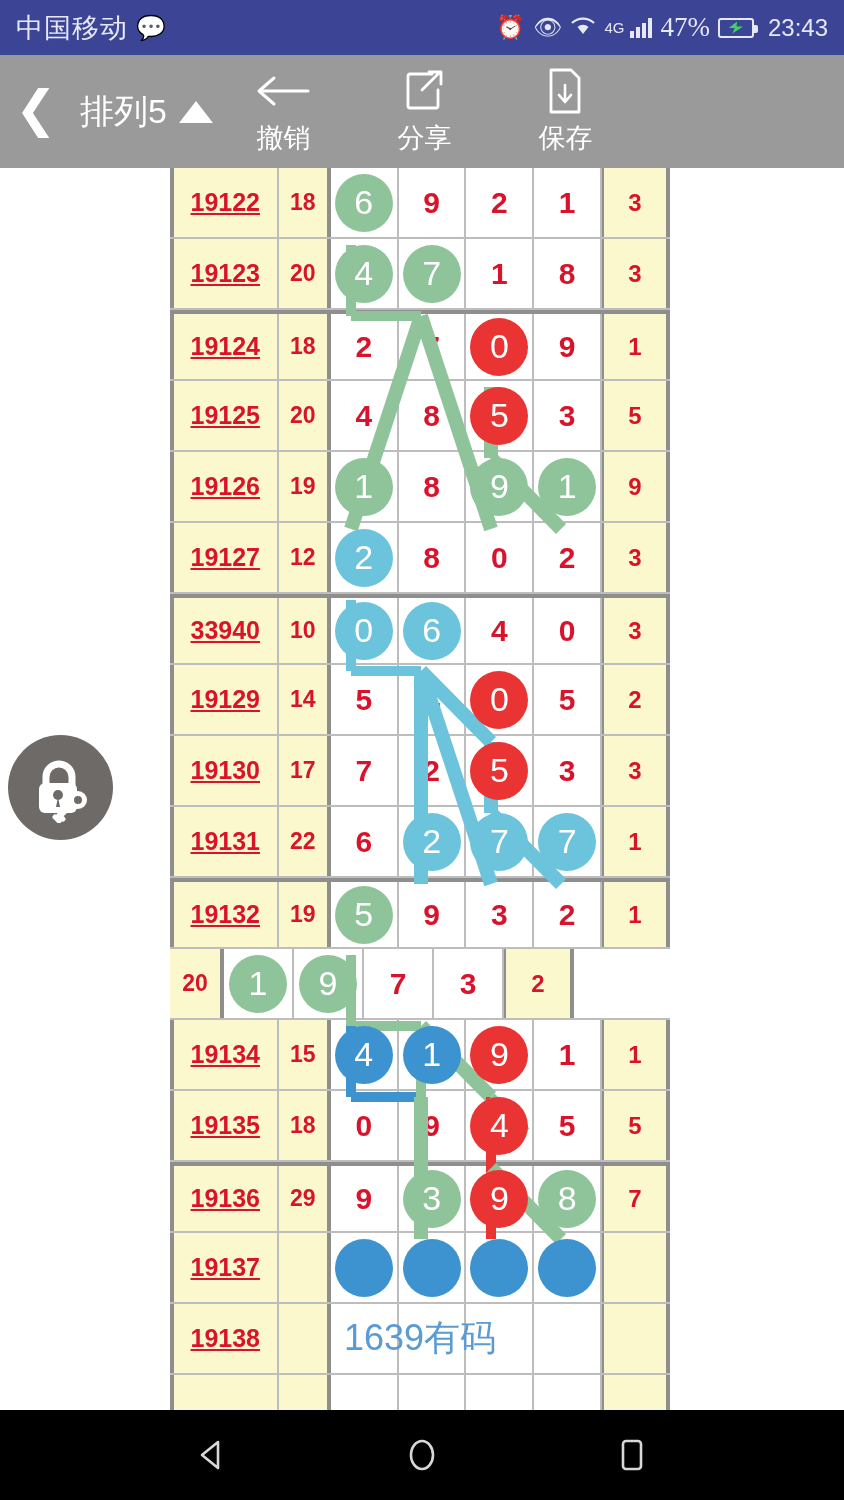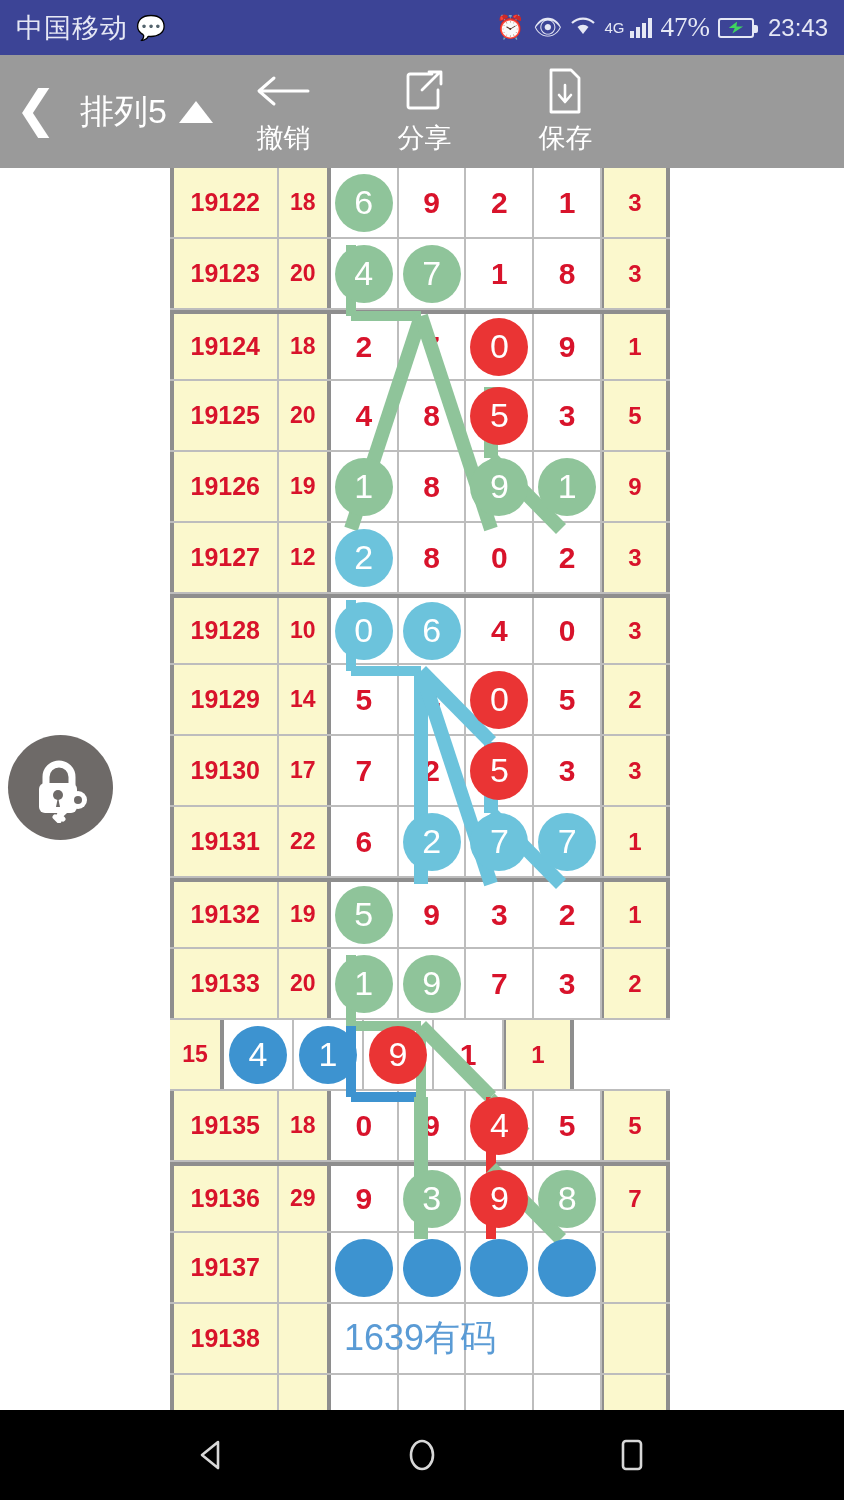--- a/index.html
+++ b/index.html
@@ -90,21 +90,21 @@
   .row{
     position:relative; display:flex; height:71px; width:500px;
     border-bottom:2px solid #bdbdbd;
   }
   .row.topthick{ border-top:4px solid #8e8e8e; }
   .cell{
     display:flex;align-items:center;justify-content:center;
     border-right:2px solid #bdbdbd;
     font-weight:bold; color:#d8132b; position:relative;
   }
-  .c-period{ width:112px; background:#fbf8cd; font-size:25px; border-left:4px solid #8e8e8e;}
+  .c-period{ width:112px; background:#fbf8cd; font-size:25px; border-left:4px solid #8e8e8e;text-decoration:underline;}
   .c-sum   { width:54px; background:#fbf8cd; font-size:23px; border-right:4px solid #8e8e8e;}
   .c-dig   { width:70px; font-size:30px; background:#fff; }
   .c-last  { width:70px; background:#fbf8cd; font-size:24px;
              border-right:4px solid #8e8e8e; border-left:2px solid #8e8e8e;}
 
   .ball{
     position:absolute; left:50%; top:50%; transform:translate(-50%,-50%);
     width:58px;height:58px;border-radius:50%;
     display:flex;align-items:center;justify-content:center;
     color:#fff; font-size:34px; font-weight:normal; z-index:3;
@@ -346,21 +346,21 @@
           </div>
           <div class="cell c-dig">
             <span>0</span>
           </div>
           <div class="cell c-dig">
             <span>2</span>
           </div>
           <div class="cell c-last">3</div>
         </div>
         <div class="row topthick">
-          <div class="cell c-period">19128</div>
+          <div class="cell c-period">33940</div>
           <div class="cell c-sum">10</div>
           <div class="cell c-dig">
             <span class="ball g-cyan">0</span>
           </div>
           <div class="cell c-dig">
             <span class="ball g-cyan">6</span>
           </div>
           <div class="cell c-dig">
             <span>4</span>
           </div>
@@ -431,37 +431,37 @@
           </div>
           <div class="cell c-dig">
             <span>3</span>
           </div>
           <div class="cell c-dig">
             <span>2</span>
           </div>
           <div class="cell c-last">1</div>
         </div>
         <div class="row">
-          <div class="cell c-period">19133</div>
           <div class="cell c-sum">20</div>
           <div class="cell c-dig">
             <span class="ball g-green">1</span>
           </div>
           <div class="cell c-dig">
             <span class="ball g-green">9</span>
           </div>
           <div class="cell c-dig">
             <span>7</span>
           </div>
           <div class="cell c-dig">
             <span>3</span>
           </div>
           <div class="cell c-last">2</div>
         </div>
         <div class="row">
+          <div class="cell c-period">19134</div>
           <div class="cell c-sum">15</div>
           <div class="cell c-dig">
             <span class="ball g-blue">4</span>
           </div>
           <div class="cell c-dig">
             <span class="ball g-blue">1</span>
           </div>
           <div class="cell c-dig">
             <span class="ball g-red">9</span>
           </div>

